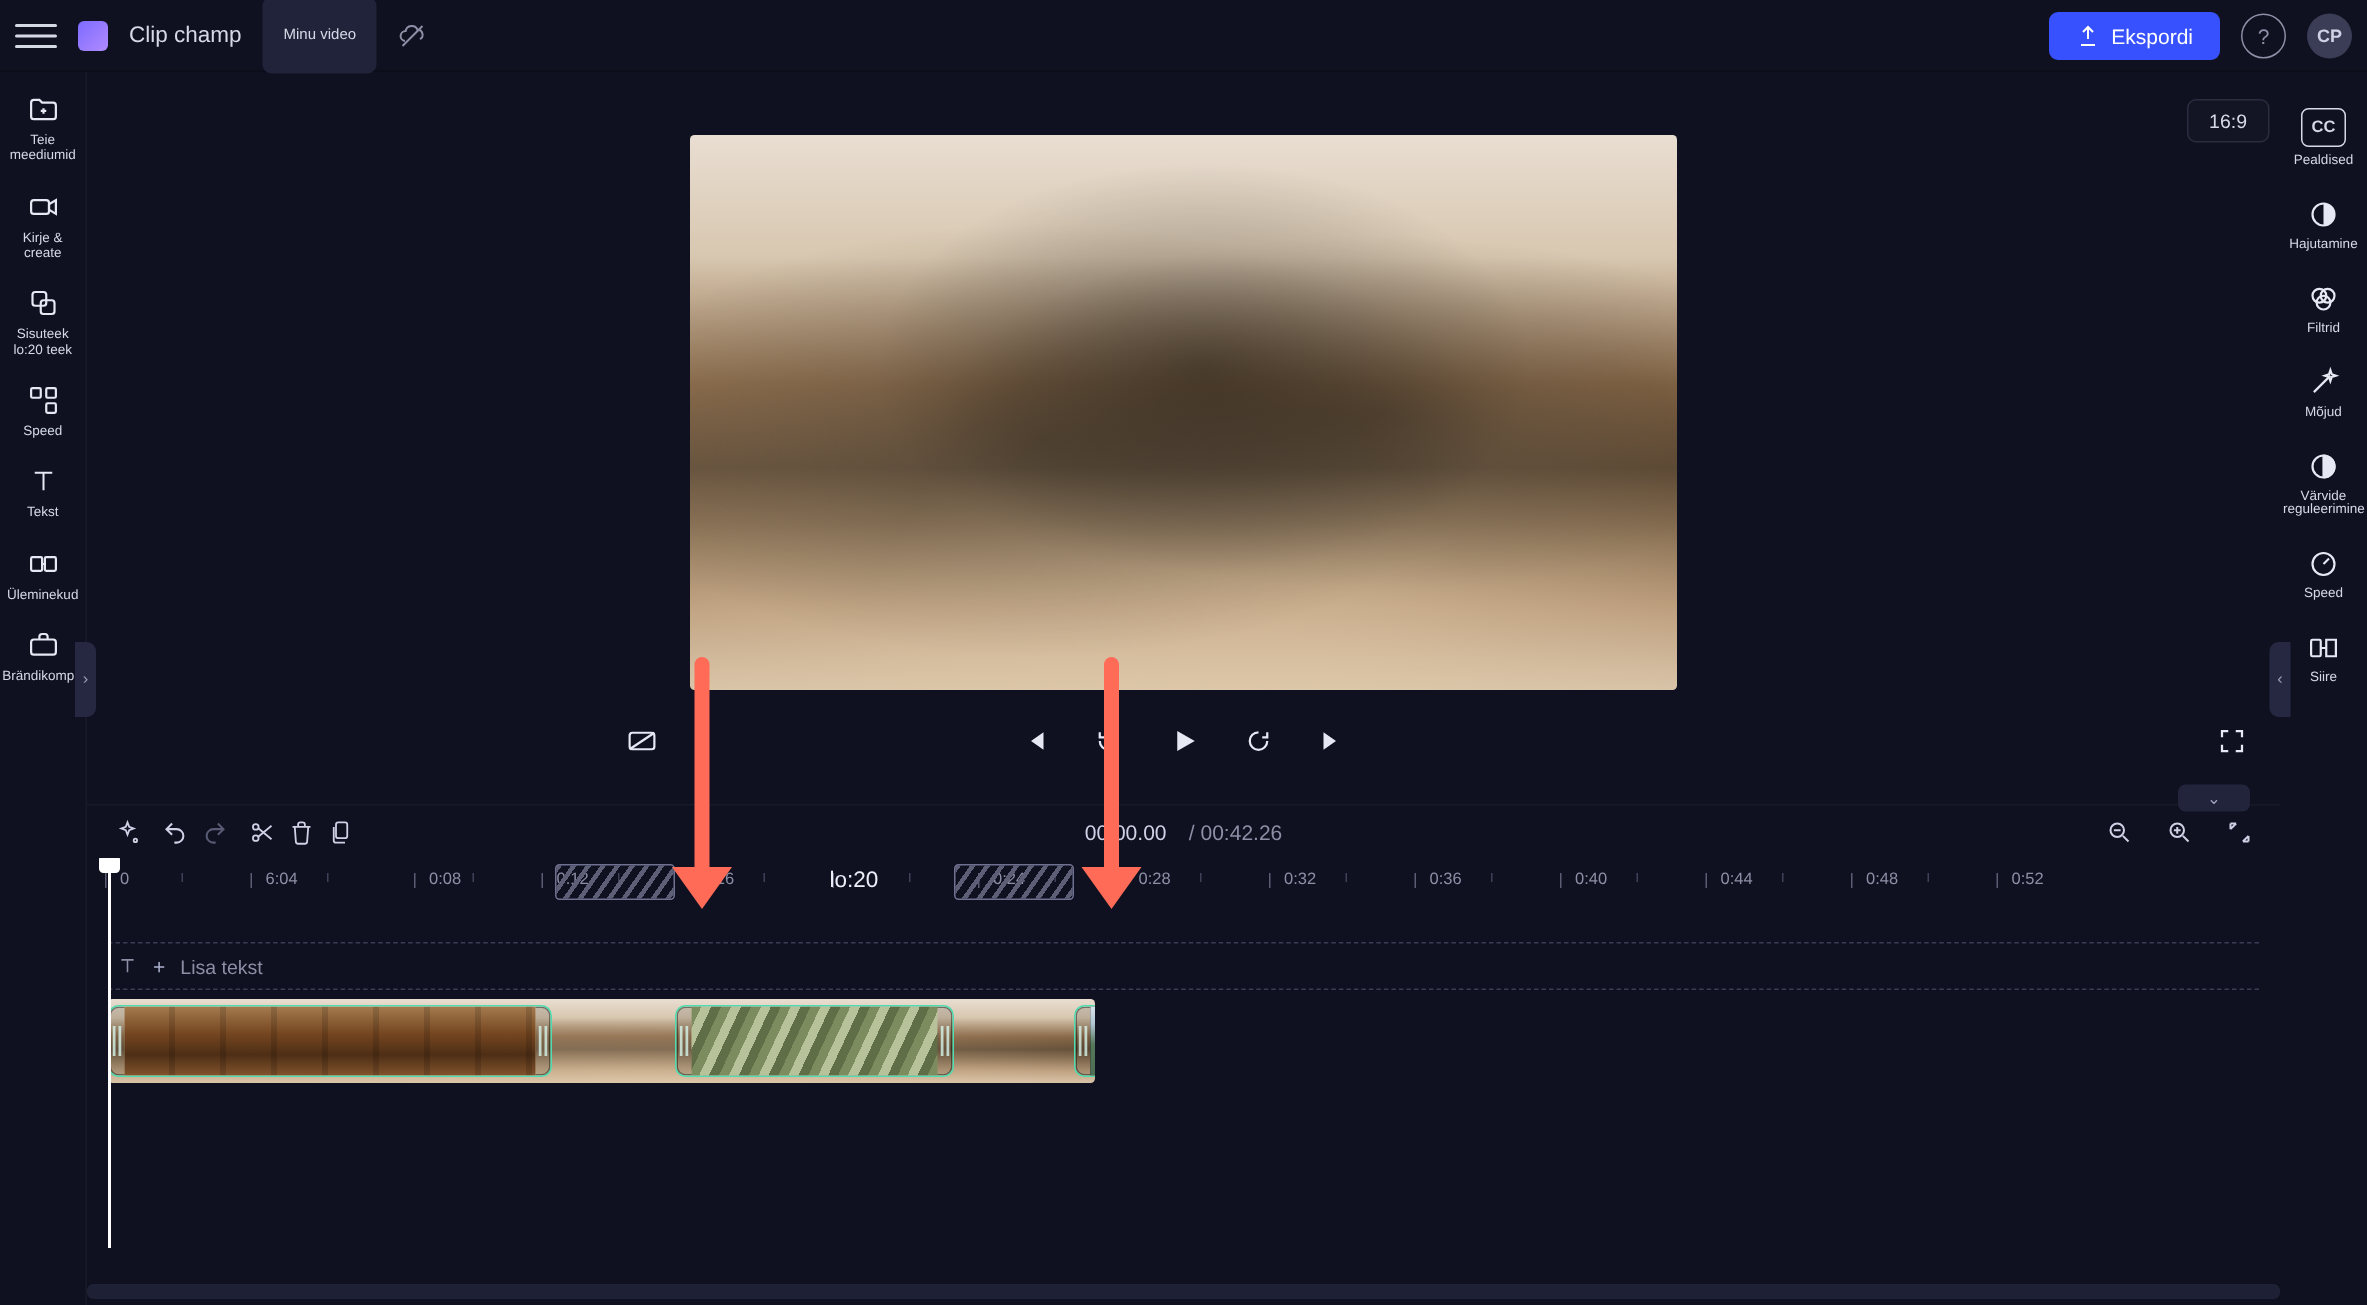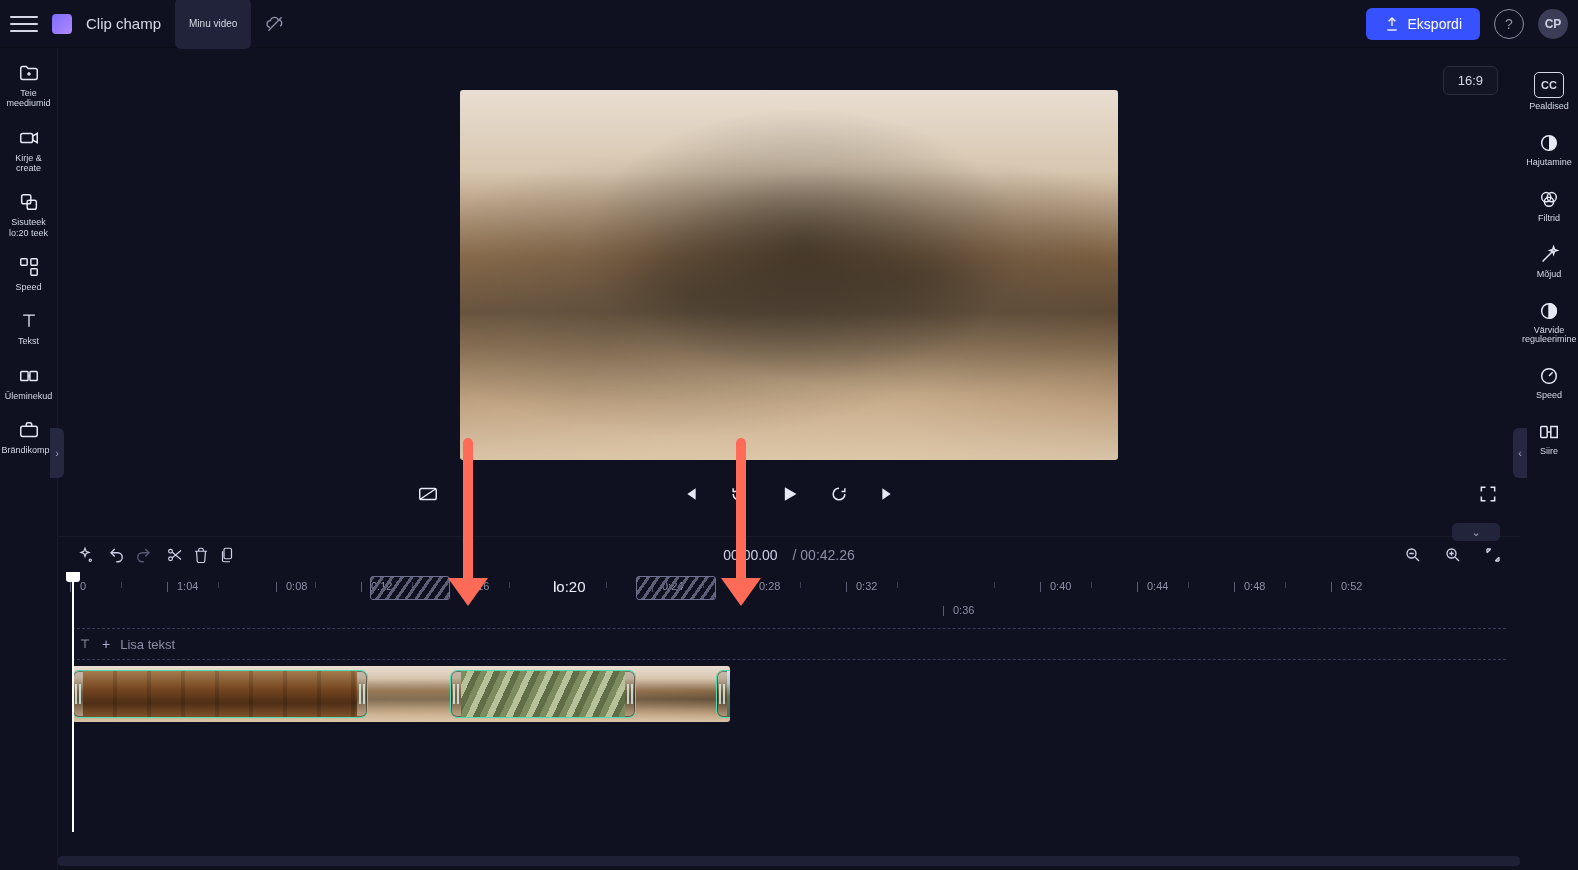--- a/index.html
+++ b/index.html
@@ -102,21 +102,21 @@
     min-width:0;
     position:relative;
   }
   
   .preview-area{
     flex:0 0 488px;
     position:relative;
     display:flex;flex-direction:column;align-items:center;
   }
   .ratio-chip{
-    position:absolute;top:18px;right:22px;
+    position:absolute;top:18px;right:7px;
     border:1px solid var(--border);
     border-radius:6px;
     padding:6px 14px;
     color:var(--light);
     font-size:13px;cursor:pointer;
     background:rgba(255,255,255,.02);
     margin-left:16px;
   }
   .video{
     margin-top:42px;
@@ -457,37 +457,37 @@
             </svg>
           </div>
       </div>
     </div>
 
     <div class="timeline">
       <div class="ruler">
         <div class="ticks" id="ticks">
             <div class="tick" style="left: 8px;">0</div>
             <div class="minor" style="left: 48.5px;"></div>
-            <div class="tick" style="left: 105px;">1:04</div>
+            <div class="tick" style="left: 105px;">6:04</div>
             <div class="minor" style="left: 145.5px;"></div>
             <div class="tick" style="left: 202px; margin-left: 12px;">0:08</div>
             <div class="minor" style="left: 242.5px;"></div>
             <div class="tick" style="left: 299px;">0:12</div>
             <div class="minor" style="left: 339.5px;"></div>
             <div class="tick" style="left: 396px;">0:16</div>
             <div class="minor" style="left: 436.5px;"></div>
             <div class="tick" style="left: 493px;"></div>
             <div class="minor" style="left: 533.5px;"></div>
             <div class="tick" style="left: 590px;">0:24</div>
             <div class="minor" style="left: 630.5px;"></div>
             <div class="tick" style="left: 687px;">0:28</div>
             <div class="minor" style="left: 727.5px;"></div>
             <div class="tick" style="left: 784px;">0:32</div>
             <div class="minor" style="left: 824.5px;"></div>
-            <div class="tick" style="left: 881px; margin-top: 24px;">0:36</div>
+            <div class="tick" style="left: 881px;">0:36</div>
             <div class="minor" style="left: 921.5px;"></div>
             <div class="tick" style="left: 978px;">0:40</div>
             <div class="minor" style="left: 1018.5px;"></div>
             <div class="tick" style="left: 1075px;">0:44</div>
             <div class="minor" style="left: 1115.5px;"></div>
             <div class="tick" style="left: 1172px;">0:48</div>
             <div class="minor" style="left: 1212.5px;"></div>
             <div class="tick" style="left: 1269px;">0:52</div>
           </div>
         <div class="gapzone gap1"></div>

